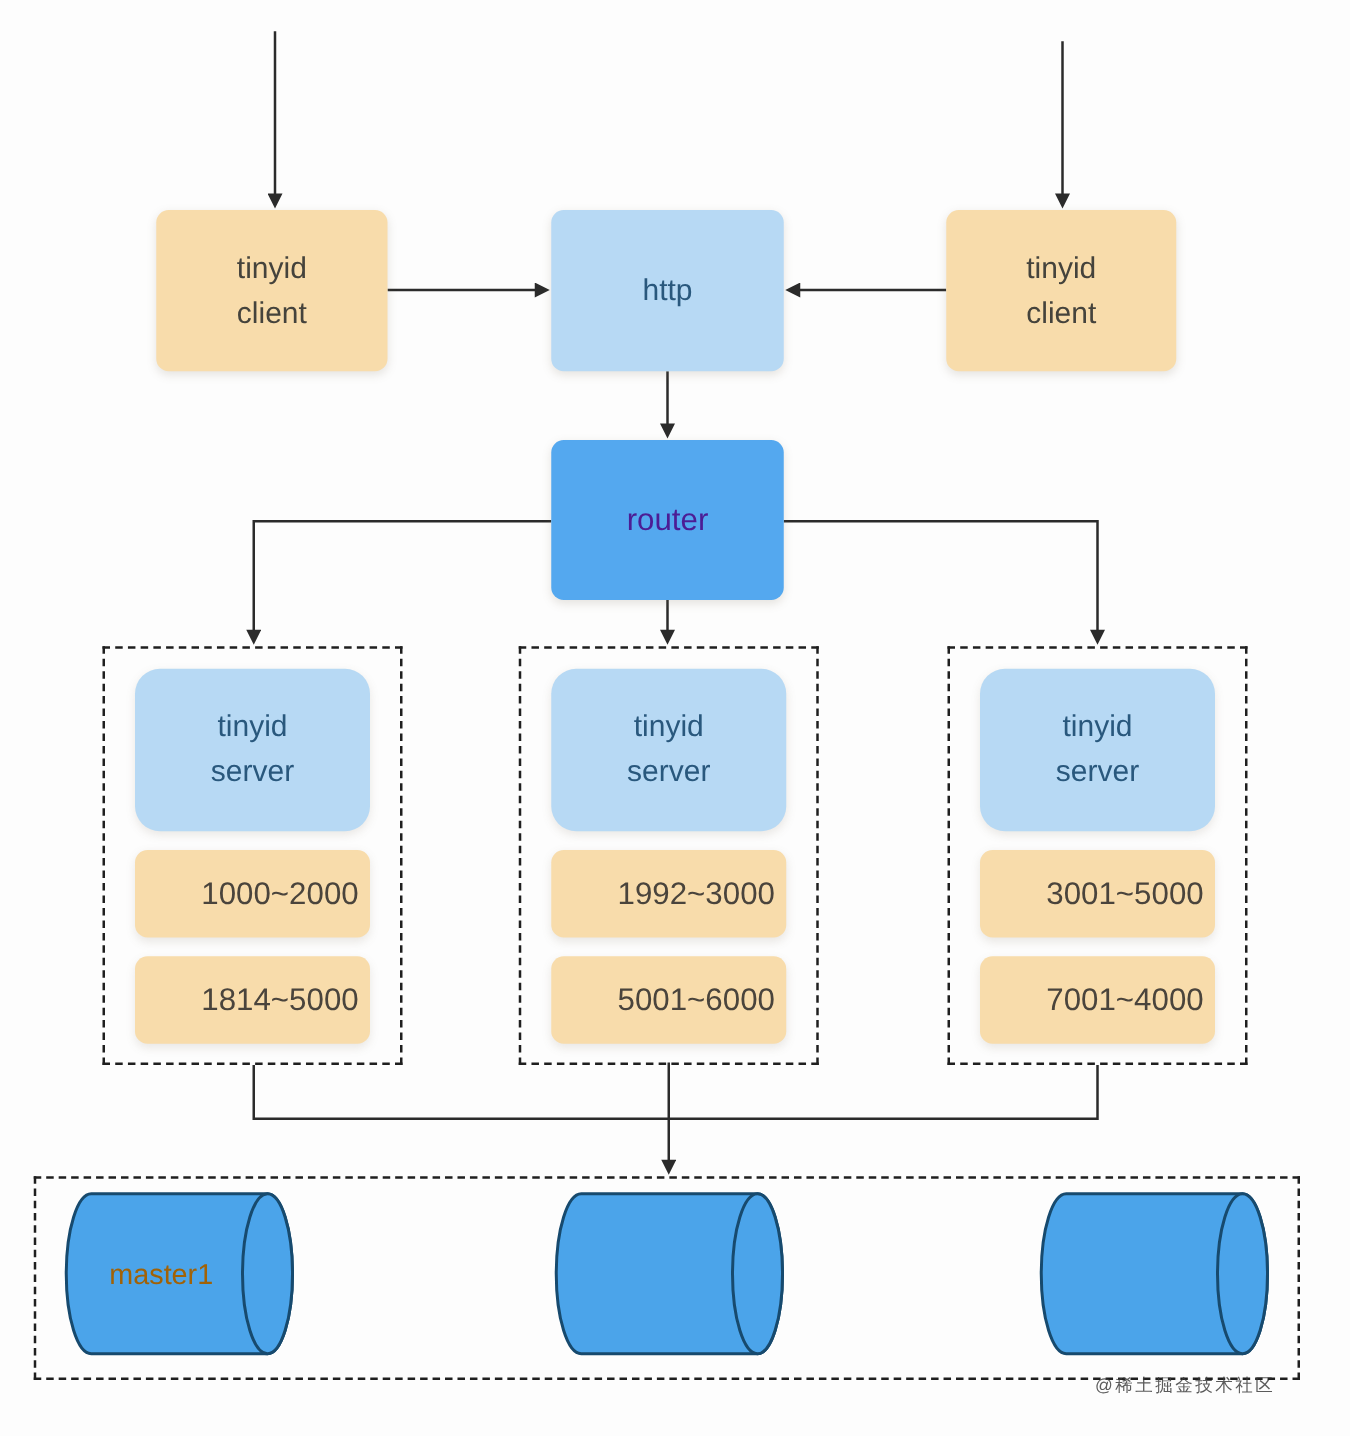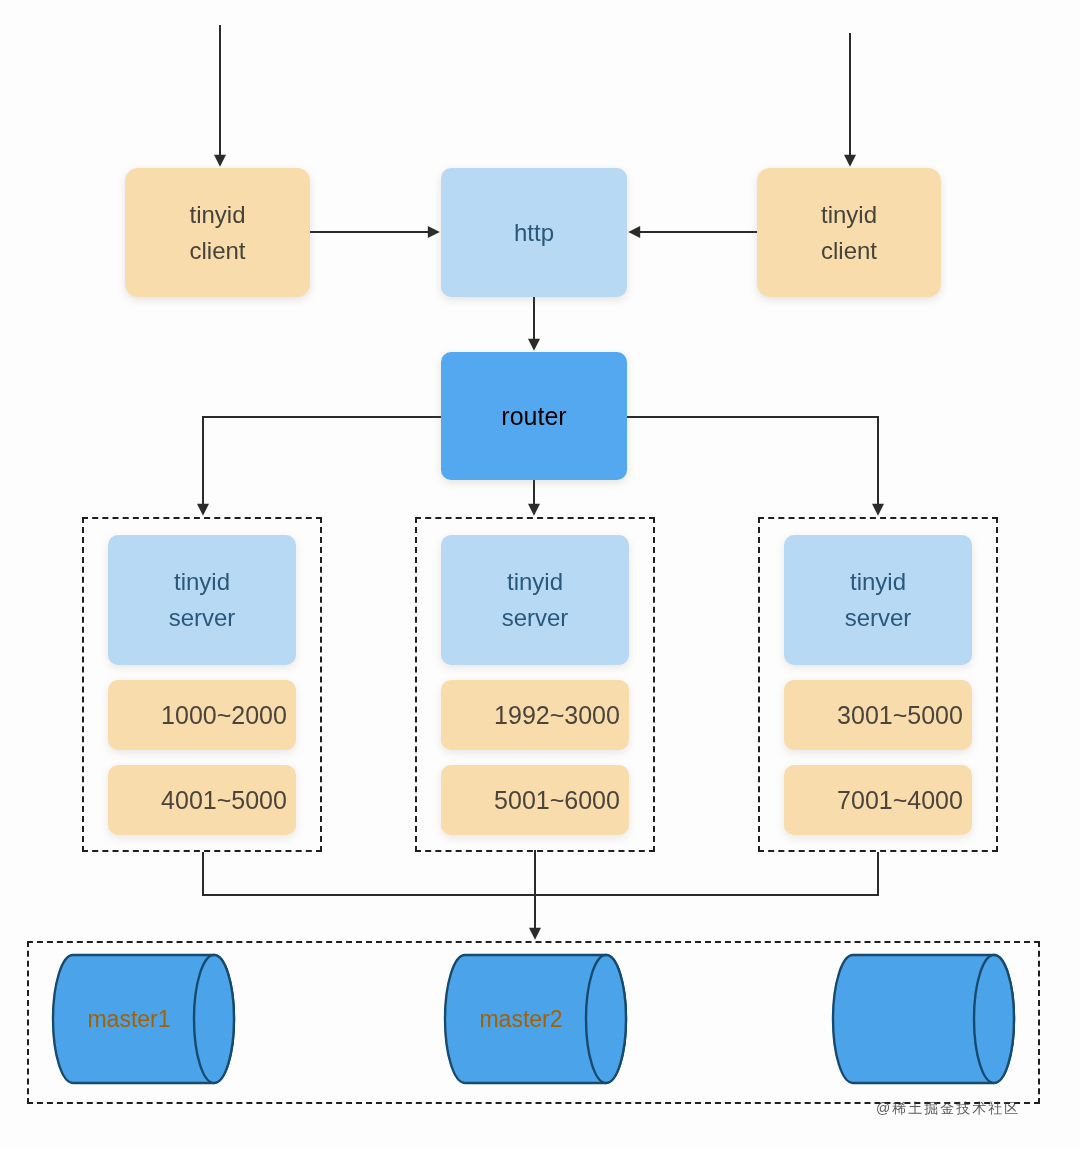--- a/index.html
+++ b/index.html
@@ -28,31 +28,30 @@
     justify-content: center;
     text-align: center;
     border-radius: 10px;
     box-shadow: 0 3px 8px rgba(120,110,90,0.18);
   }
   .node.orange {
     background: #f8dcab;
     color: #45433c;
     font-size: 24px;
     line-height: 1.5;
-    border-radius: 13px;
   }
   .node.lightblue {
     background: #b7d9f4;
     color: #29587d;
     font-size: 24px;
     line-height: 1.5;
   }
   .node.midblue {
     background: #54a8ef;
-    color: #000000;
+    color: #4c1d95;
     font-size: 25px;
   }
   .wrap-label { display: inline-block; width: 96px; }
   .client-box { left: 125px; top: 168px; width: 185px; height: 129px; }
   .client-box.right { left: 757px; width: 184px; }
   .http-box { left: 441px; top: 168px; width: 186px; height: 129px; }
   .router-box { left: 441px; top: 352px; width: 186px; height: 128px; }
 
   .server-group {
     position: absolute;
@@ -68,21 +67,21 @@
   }
   .server-group.g0 { left: 82px; }
   .server-group.g1 { left: 415px; }
   .server-group.g2 { left: 758px; }
   .server-box {
     width: 188px; height: 130px;
     background: #b7d9f4;
     color: #29587d;
     font-size: 24px;
     line-height: 1.5;
-    border-radius: 10px;
+    border-radius: 20px;
     display: flex; align-items: center; justify-content: center;
     text-align: center;
     box-shadow: 0 3px 8px rgba(120,110,90,0.15);
   }
   .range-box {
     width: 188px; height: 70px;
     margin-top: 15px;
     background: #f8dcab;
     color: #4a443c;
     font-size: 25px;
@@ -172,21 +171,21 @@
   </div>
 
   <div class="server-group g0">
     <div class="server-box">
       <span class="server-label">tinyid server</span>
     </div>
     <div class="range-box">
       <span>1000~2000</span>
     </div>
     <div class="range-box">
-      <span>4001~5000</span>
+      <span>1814~5000</span>
     </div>
   </div>
 
   <div class="server-group g1">
     <div class="server-box">
       <span class="server-label">tinyid server</span>
     </div>
     <div class="range-box">
       <span>1992~3000</span>
     </div>
@@ -215,21 +214,20 @@
       <ellipse cx="164" cy="67" rx="20" ry="64" fill="#4ba4ea" stroke="#174a6e" stroke-width="2.4"></ellipse>
     </svg>
     <div class="cyl-label">master1</div>
   </div>
 
   <div class="cylinder c1">
     <svg width="188" height="134" viewBox="0 0 188 134">
       <path d="M23,3 L164,3 A20,64 0 0 1 164,131 L23,131 A20,64 0 0 1 23,3 Z" fill="#4ba4ea" stroke="#174a6e" stroke-width="2.4"></path>
       <ellipse cx="164" cy="67" rx="20" ry="64" fill="#4ba4ea" stroke="#174a6e" stroke-width="2.4"></ellipse>
     </svg>
-    <div class="cyl-label">master2</div>
   </div>
 
   <div class="cylinder c2">
     <svg width="188" height="134" viewBox="0 0 188 134">
       <path d="M23,3 L164,3 A20,64 0 0 1 164,131 L23,131 A20,64 0 0 1 23,3 Z" fill="#4ba4ea" stroke="#174a6e" stroke-width="2.4"></path>
       <ellipse cx="164" cy="67" rx="20" ry="64" fill="#4ba4ea" stroke="#174a6e" stroke-width="2.4"></ellipse>
     </svg>
   </div>
 
   <div class="watermark">@稀土掘金技术社区</div>

